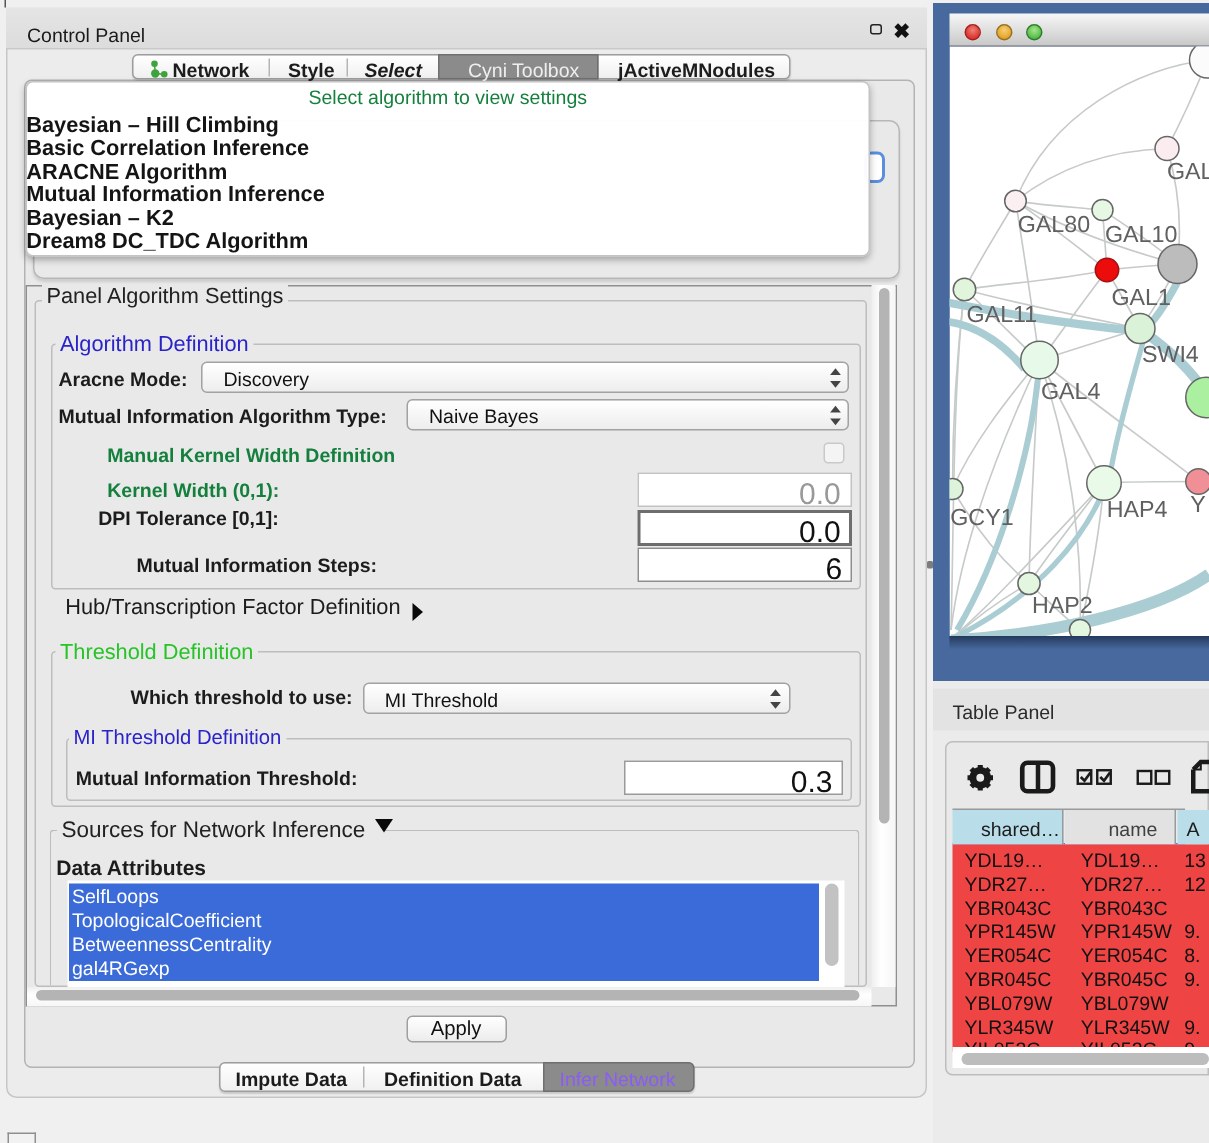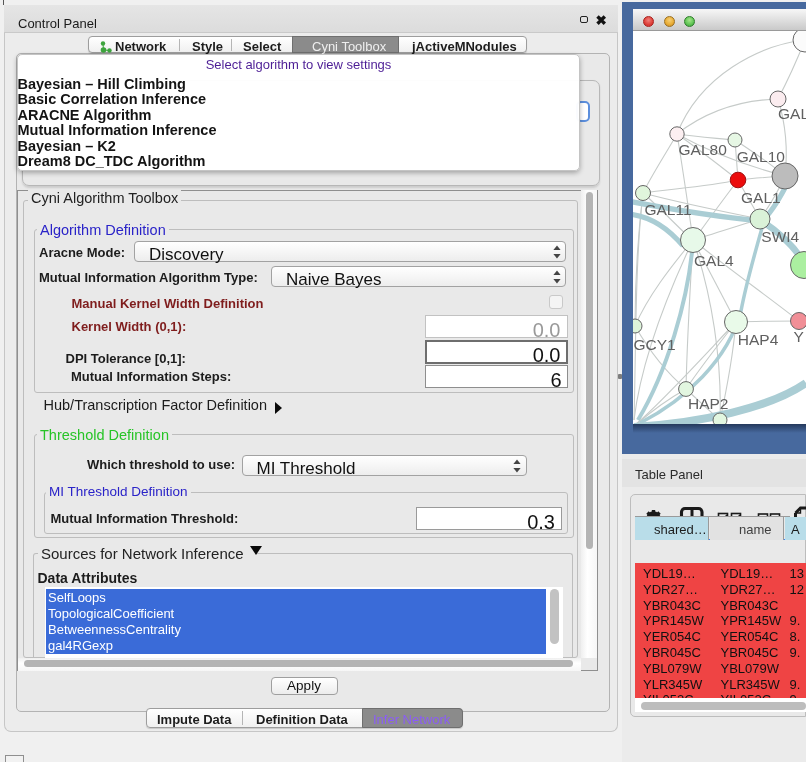--- a/index.html
+++ b/index.html
@@ -1,24 +1,24 @@
 <!DOCTYPE html>
 <html><head>
 <meta charset="utf-8">
 <style>
 * { margin:0; padding:0; box-sizing:border-box; }
 html,body { width:806px; height:762px; overflow:hidden; }
 body { font-family:"Liberation Sans", sans-serif; background:#f0f0f0; position:relative; }
 .abs { position:absolute; }
 .lbl { font-size:13px; font-weight:bold; color:#1c1c1c; }
-.dis { color:#7f1d1d;padding-left:28px; }
+.dis { color:#15803d;padding-left:28px; }
 .grp { position:absolute; border:1px solid #bdbdbd; border-radius:3px; }
 .gtitle { position:absolute; background:#e9e9e9; padding:0 3px; font-size:14.5px; color:#222; white-space:nowrap; }
 .field { position:absolute; background:#fff; text-align:right; font-size:20px; color:#111; }
-.combo { position:absolute; border:1px solid #a2a2a2; border-radius:4px; background:linear-gradient(#ffffff,#ededed); font-size:17px; color:#111; }
+.combo { position:absolute; border:1px solid #a2a2a2; border-radius:4px; background:linear-gradient(#ffffff,#ededed); font-size:13px; color:#111; }
 .combo .tx { position:absolute; left:14px; top:3px; white-space:nowrap; }
 </style>
 </head>
 <body>
 
 <div class="abs" style="left:3.5px; top:5px; width:614px; height:726.5px; background:#ececec; border:1px solid #c6c6c6; border-top:none; border-radius:0 0 7px 7px;"></div>
 <div class="abs" style="left:3px; top:0; width:1px; height:5px; background:#555;"></div>
 
 <div class="abs" style="left:3.5px; top:5px; width:614.5px; height:27.5px; background:linear-gradient(#e5e5e5,#dcdcdc); border-bottom:1px solid #c9c9c9;"></div>
 <div class="abs" style="left:18px; top:16px; font-size:13px; color:#1a1a1a;">Control Panel</div>
@@ -33,60 +33,60 @@
 <div class="abs" style="left:292px; top:36px; width:107px; height:17px; background:#8b8b8b; border:1px solid #6f6f6f;"></div>
 <div class="abs" style="left:100px; top:39px; width:12px; height:12px;">
 <svg width="12" height="12">
       <circle cx="3" cy="2.5" r="2.2" fill="#3da43d"></circle>
       <circle cx="3.5" cy="9" r="2.8" fill="#3da43d"></circle>
       <circle cx="9.5" cy="9.5" r="2.2" fill="#3da43d"></circle>
       <path d="M3 2.5 L3.5 9 L9.5 9.5" stroke="#3da43d" stroke-width="1" fill="none"></path>
     </svg></div>
 <div class="abs lbl" style="left:115px; top:39px;">Network</div>
 <div class="abs lbl" style="left:192px; top:39px;">Style</div>
-<div class="abs lbl" style="left:243px; top:39px;">Select</div>
+<div class="abs lbl" style="left:243px; top:39px;font-style:italic;">Select</div>
 <div class="abs lbl" style="left:312px; top:39px; color:#efefef; font-weight:normal;">Cyni Toolbox</div>
 <div class="abs lbl" style="left:412px; top:39px;">jActiveMNodules</div>
 
 <div class="abs" style="left:22px; top:80px; width:577.5px; height:106px; border:1px solid #b7b7b7; border-radius:7px; box-shadow:0 1.5px 2px rgba(0,0,0,0.12);"></div>
 <div class="abs" style="left:576px; top:100.5px; width:14px; height:21px; border:2.5px solid #5b8edc; border-radius:5px; background:#fff;"></div>
 
 <div class="abs" style="left:17px; top:190px; width:581px; height:481px; background:#e9e9e9; border:1px solid #8f8f8f;"></div>
 
 <div class="abs" style="left:581px; top:190px; width:16px; height:468px; background:linear-gradient(90deg,#efefef,#ffffff 40%,#f6f6f6);"></div>
 <div class="abs" style="left:585.5px; top:192px; width:7.5px; height:357px; background:#b4b4b4; border-radius:4px;"></div>
 
 <div class="abs" style="left:18px; top:658px; width:563px; height:13px; background:linear-gradient(#efefef,#ffffff 40%,#f6f6f6);"></div>
 <div class="abs" style="left:24px; top:659.5px; width:549px; height:7.5px; background:#b4b4b4; border-radius:4px;"></div>
 
 <div class="grp" style="left:22.5px; top:200px; width:555px; height:458px; border-radius:3px;"></div>
-<div class="gtitle" style="left:28px; top:190px;">Cyni Algorithm Toolbox</div>
+<div class="gtitle" style="left:28px; top:190px;">Panel Algorithm Settings</div>
 
 <div class="grp" style="left:33.5px; top:229px; width:540px; height:164px;"></div>
 <div class="gtitle" style="left:37px; top:222px; color:#2a23c8;">Algorithm Definition</div>
 
 <div class="abs lbl" style="left:39px; top:245px;">Aracne Mode:</div>
 <div class="combo" style="left:134px; top:240.5px; width:432px; height:21px;">
     <span class="tx">Discovery</span>
   </div>
 <div class="abs lbl" style="left:39px; top:270px;">Mutual Information Algorithm Type:</div>
 <div class="combo" style="left:271px; top:266px; width:295px; height:21px;">
     <span class="tx">Naive Bayes</span>
   </div>
 
 <div class="abs lbl dis" style="left:43.5px; top:295.5px;">Manual Kernel Width Definition</div>
 <div class="abs" style="left:549px; top:295px; width:14px; height:14px; background:#f4f4f4; border:1px solid #c9c9c9; border-radius:3px;"></div>
 
 <div class="abs lbl dis" style="left:43.5px; top:319px;">Kernel Width (0,1):</div>
 <div class="field" style="left:424.5px; top:314.5px; width:143px; height:23px; border:1px solid #c2c2c2; color:#999; padding:3px 6px 0 0;">0.0</div>
 
-<div class="abs lbl" style="left:43.5px; top:351px;padding-left:22px;">DPI Tolerance [0,1]:</div>
+<div class="abs lbl" style="left:43.5px; top:338px;padding-left:22px;">DPI Tolerance [0,1]:</div>
 <div class="field" style="left:424.5px; top:339.5px; width:143px; height:24px; border:2px solid #6e6e6e; color:#111; padding:2px 5px 0 0;">0.0</div>
 
-<div class="abs lbl" style="left:27px; top:369px;padding-left:44px;">Mutual Information Steps:</div>
+<div class="abs lbl" style="left:47px; top:369px;padding-left:44px;">Mutual Information Steps:</div>
 <div class="field" style="left:424.5px; top:364.5px; width:143px; height:23px; border:1px solid #8e8e8e; padding:3px 5px 0 0;">6</div>
 
 <div class="abs" style="left:43.5px; top:397px; font-size:14.5px; color:#1c1c1c;">Hub/Transcription Factor Definition</div>
 <div class="abs" style="left:275px; top:401.5px; width:0; height:0; border-left:7.5px solid #0a0a0a; border-top:6.2px solid transparent; border-bottom:6.2px solid transparent;"></div>
 
 <svg class="abs" style="left:552px; top:244.5px;" width="10" height="14" viewBox="0 0 10 14">
 <path d="M5 0.5 L8.6 5 H1.4 Z" fill="#444"></path>
     <path d="M5 13.5 L8.6 9 H1.4 Z" fill="#444"></path>
   </svg>
 <svg class="abs" style="left:552px; top:270px;" width="10" height="14" viewBox="0 0 10 14">
@@ -124,21 +124,21 @@
 <div class="abs" style="left:270.5px; top:677px; width:67px; height:17.5px; line-height:15px; background:linear-gradient(#ffffff,#ececec); border:1px solid #9f9f9f; border-radius:4px; text-align:center; font-size:13.5px; color:#111;">Apply</div>
 
 <div class="abs" style="left:145.5px; top:708px; width:317px; height:20px; background:linear-gradient(#ffffff,#f0f0f0); border:1px solid #9d9d9d; border-radius:4px; box-shadow:0 1px 1px rgba(0,0,0,0.15);"></div>
 <div class="abs" style="left:241.5px; top:711px; width:1px; height:14px; background:#b5b5b5;"></div>
 <div class="abs" style="left:362px; top:708px; width:101px; height:20px; background:#8b8b8b; border:1px solid #6f6f6f; border-radius:0 4px 4px 0;"></div>
 <div class="abs lbl" style="left:157px; top:712px;">Impute Data</div>
 <div class="abs lbl" style="left:256px; top:712px;">Definition Data</div>
 <div class="abs" style="left:373px; top:712px; font-size:13px; color:#8b5cf6;">Infer Network</div>
 
 <div class="abs" style="left:17px; top:53.5px; width:563px; height:117px; background:rgba(255,255,255,0.97); border:1px solid #c4c4c4; border-radius:5px; box-shadow:0 2px 5px rgba(0,0,0,0.3);"></div>
-<div class="abs" style="left:17px; top:57px; width:563px; text-align:center; font-size:13px; color:#4c1d95;">Select algorithm to view settings</div>
+<div class="abs" style="left:17px; top:57px; width:563px; text-align:center; font-size:13px; color:#15803d;">Select algorithm to view settings</div>
 <div class="abs" style="left:17.5px; top:77px; font-size:14.5px; color:#141414; line-height:15.4px;font-weight:bold;">Bayesian – Hill Climbing<br>Basic Correlation Inference<br><b>ARACNE Algorithm</b><br>Mutual Information Inference<br>Bayesian – K2<br>Dream8 DC_TDC Algorithm</div>
 
 <div class="abs" style="left:618px; top:373.5px; width:3.5px; height:5.5px; background:#7d7d7d; border-radius:1px;"></div>
 
 <div class="abs" style="left:5px; top:755px; width:19px; height:8px; background:#f2f2f2; border:1px solid #8f8f8f; border-bottom:none;"></div>
 
 <div class="abs" style="left:622px; top:2px; width:184px; height:451.5px; background:#47699e;"></div>
 <div class="abs" style="left:633px; top:9px; width:173px; height:22px; background:linear-gradient(#f7f7f7,#c9c9c9); border-bottom:1px solid #9a9a9a;"></div>
 <div class="abs" style="left:643px; top:16px; width:11px; height:11px; border-radius:50%; background:radial-gradient(circle at 50% 35%, #f0807a, #dd3f38 60%, #c33); border:0.5px solid #a8201c;"></div>
 <div class="abs" style="left:663.5px; top:16px; width:11px; height:11px; border-radius:50%; background:radial-gradient(circle at 50% 35%, #f5cf76, #e8ab33 60%, #c8862a); border:0.5px solid #9a6f1f;"></div>
@@ -251,21 +251,21 @@
     <rect x="101.5" y="19.5" width="9" height="9"></rect>
     <path d="M90.5 24 l2.5 2.5 l4 -5.5" stroke-width="1.8"></path>
     <path d="M103.5 24 l2.5 2.5 l4 -5.5" stroke-width="1.8"></path>
     <rect x="128.5" y="20" width="9" height="8.5"></rect>
     <rect x="140.5" y="20" width="9" height="8.5"></rect>
   </g>
   <path d="M165.5 19 L170.5 14 H178 M165.5 19 V33.5 H178" fill="none" stroke="#1a1a1a" stroke-width="3"></path>
     <path d="M170.5 14 V19 H165.5" fill="none" stroke="#1a1a1a" stroke-width="1.4"></path>
 </svg>
 
-<div class="abs" style="left:635px; top:516px; width:155px; height:24px; border-top:1px solid #9a9a9a; border-bottom:1px solid #3b82f6;">
+<div class="abs" style="left:635px; top:539px; width:155px; height:24px; border-top:1px solid #9a9a9a; border-bottom:1px solid #3b82f6;">
   <div class="abs" style="left:0; top:0; width:74px; height:23px; background:#b9dde9; border-right:1px solid #9a9a9a;"></div>
   <div class="abs" style="left:75px; top:0; width:74px; height:23px; background:#e2e2e2; border-right:1px solid #9a9a9a;"></div>
   <div class="abs" style="left:150px; top:0; width:21px; height:23px; background:#b9dde9;"></div>
   <div class="abs" style="left:19px; top:5px; font-size:13px; color:#1c1c1c;">shared…</div>
   <div class="abs" style="left:104px; top:5px; font-size:13px; color:#404040;">name</div>
   <div class="abs" style="left:156px; top:5px; font-size:13px; color:#1c1c1c;">A</div>
 </div>
 
 <div class="abs" style="left:635px; top:563px; width:171px; height:138px; background:#ef4444; overflow:hidden; font-size:13px; color:#111;">
   <div style="position:absolute; left:8px; top:3px; line-height:15.8px;">YDL19…<br>YDR27…<br>YBR043C<br>YPR145W<br>YER054C<br>YBR045C<br>YBL079W<br>YLR345W<br>YIL052C</div>

